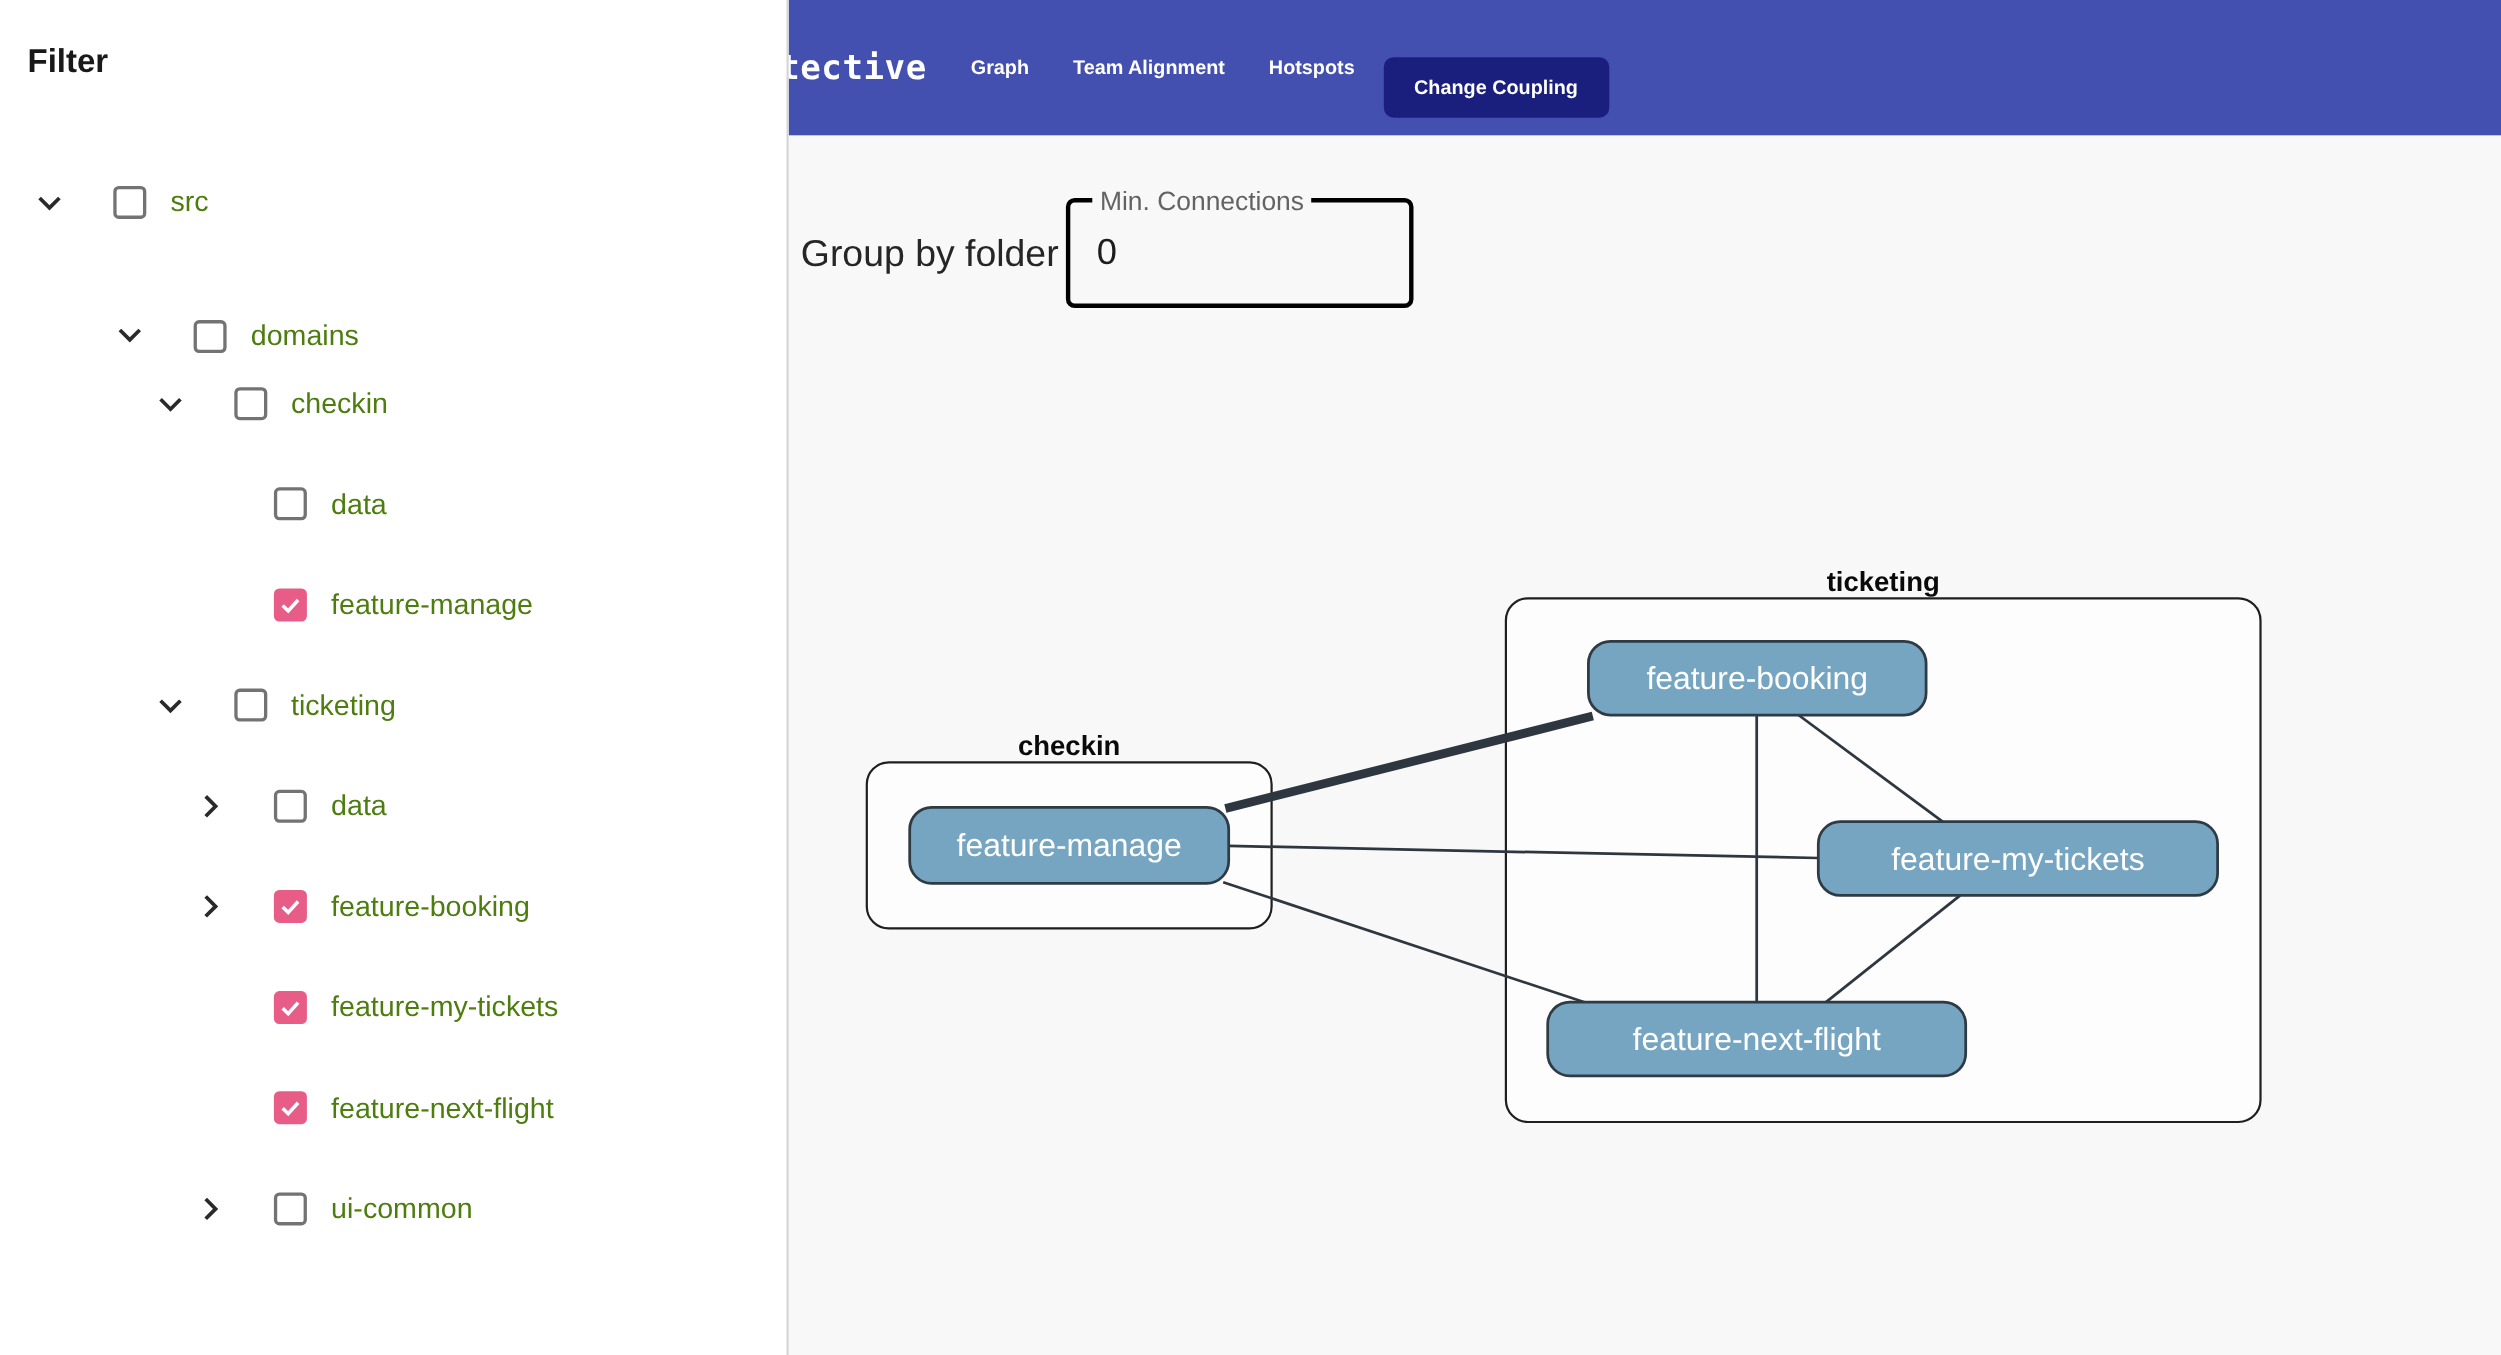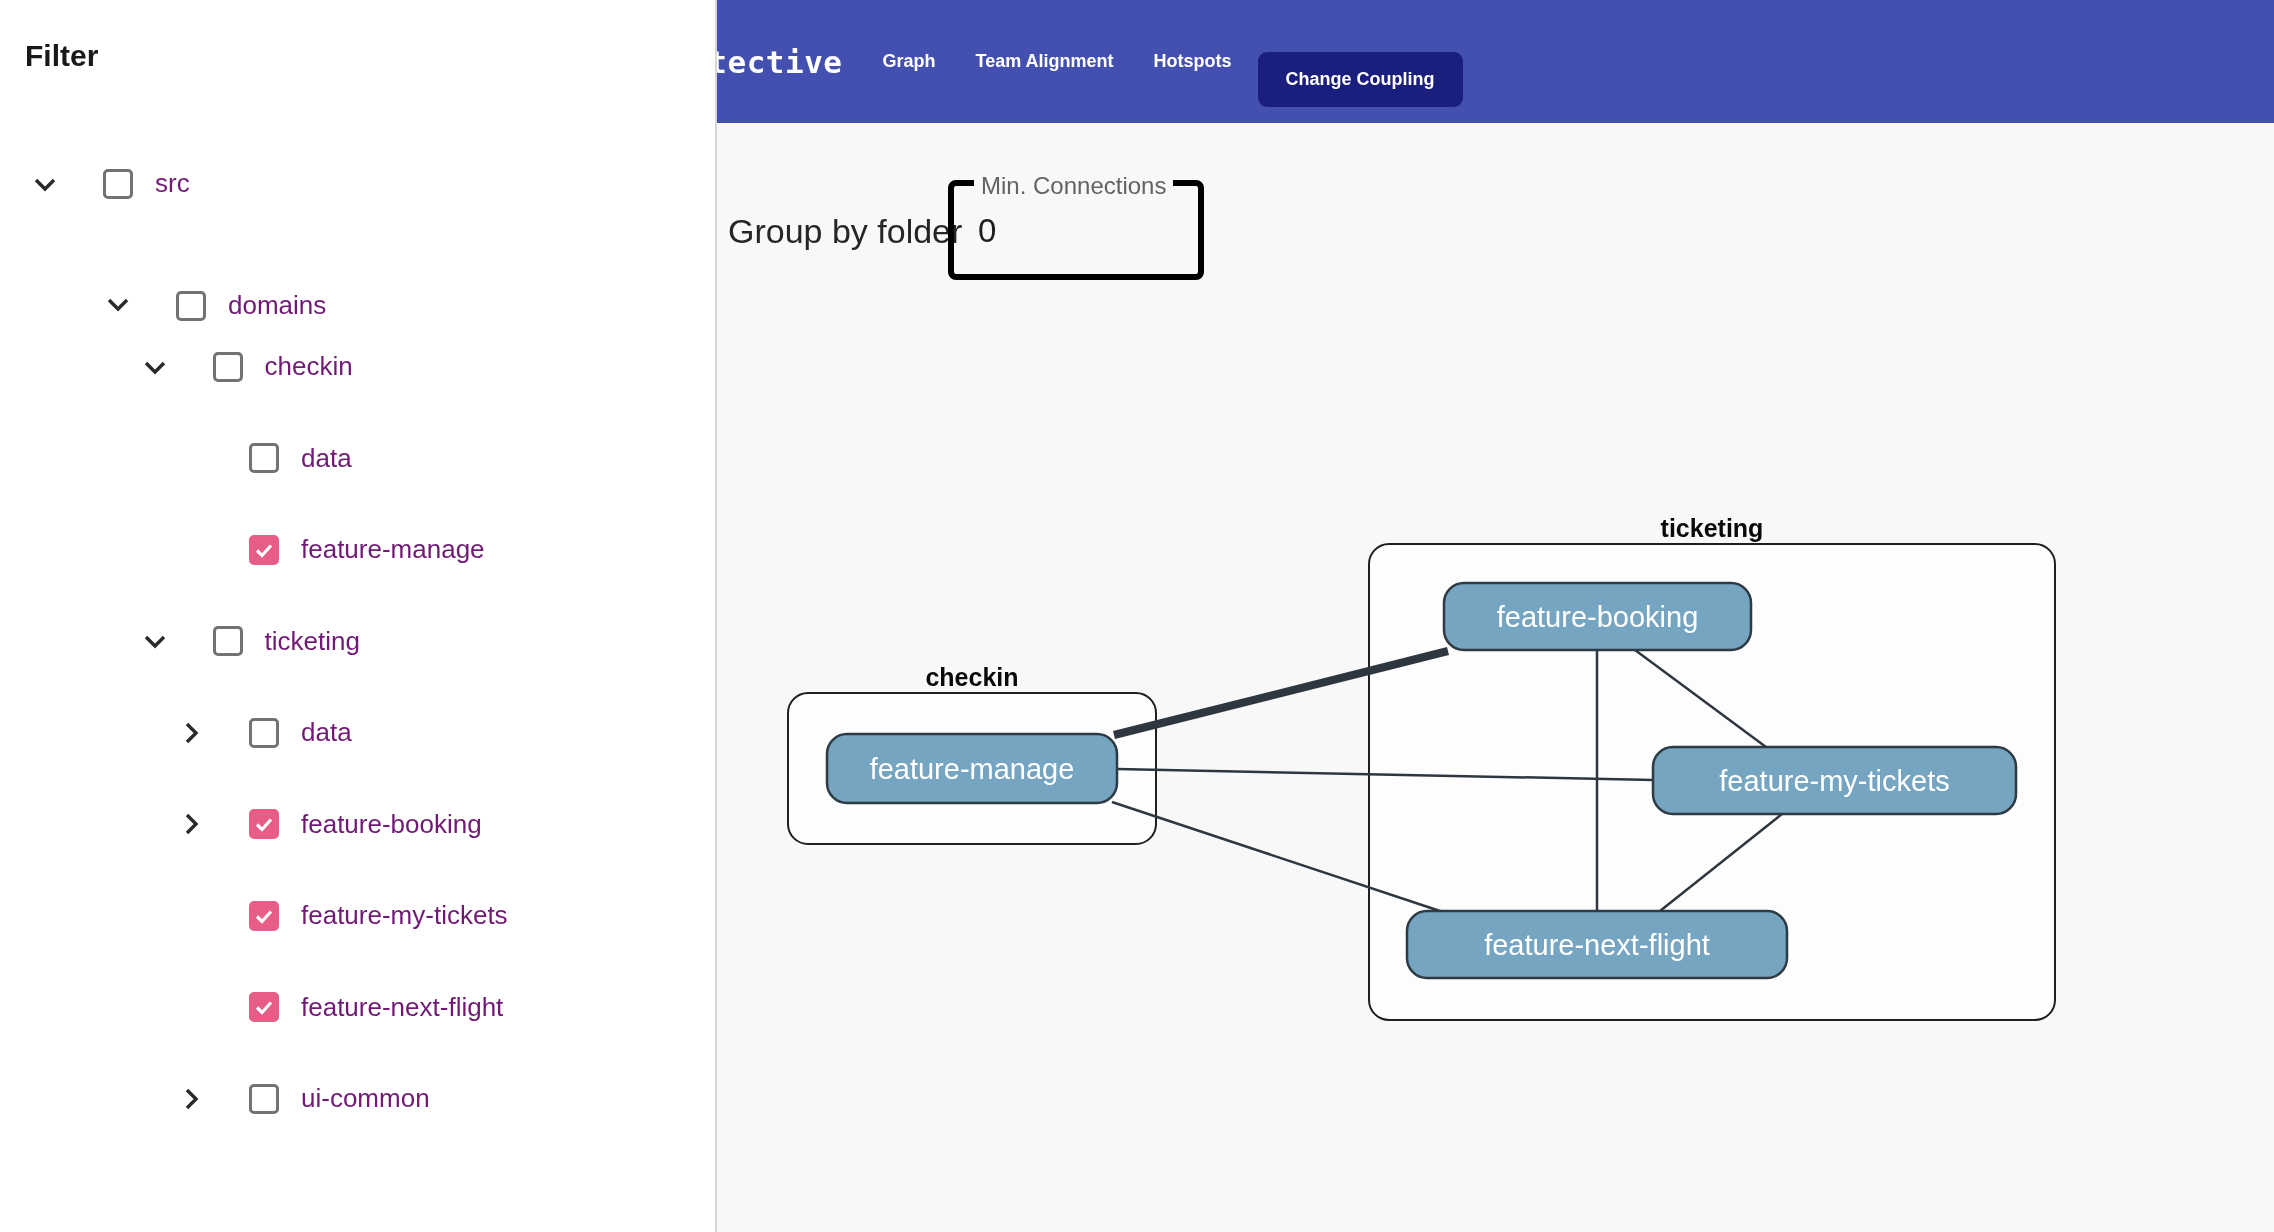--- a/index.html
+++ b/index.html
@@ -27,21 +27,21 @@
   .chev-gap{width:40px;flex:0 0 40px;}
   .cb{
     width:30px;height:30px;flex:0 0 30px;box-sizing:border-box;
     border:3.5px solid #737373;border-radius:5px;background:#fff;
     display:flex;align-items:center;justify-content:center;
   }
   .cb.checked{border-color:var(--pink);background:var(--pink);}
   .cb svg{display:none;}
   .cb.checked svg{display:block;}
   .label-gap{width:22px;flex:0 0 22px;}
-  .tree-label{font-size:26px;color:#701a75;white-space:nowrap;}
+  .tree-label{font-size:26px;color:#4d7c0f;white-space:nowrap;}
   
   .topnav{
     position:absolute;left:626px;top:0;width:1648px;height:123px;
     display:flex;align-items:center;gap:40px;z-index:2;
   }
   .brand{
     margin-left:44px;color:#ffffff;font-family:"DejaVu Sans Mono", monospace;
     font-size:31px;font-weight:700;letter-spacing:0.5px;white-space:nowrap;
   }
   .nav-tab{
@@ -55,22 +55,22 @@
     position:absolute;left:626px;top:123px;width:1648px;height:1109px;
     background:#f8f8f8;
   }
   .controls{position:absolute;left:0;top:0;width:100%;height:180px;}
   .gbf{
     position:absolute;left:46px;top:89px;display:flex;align-items:center;
   }
   .gbf .cb{margin-right:26px;}
   .gbf-label{font-size:34px;color:#262626;white-space:nowrap;}
   .field{
-    position:absolute;left:322px;top:57px;width:256px;height:100px;box-sizing:border-box;
-    border:6px solid #000000;border-radius:8px;background:transparent;
+    position:absolute;left:343px;top:57px;width:316px;height:100px;box-sizing:border-box;
+    border:4px solid #000000;border-radius:8px;background:transparent;
   }
   .field-label{
     position:absolute;top:-14px;left:20px;background:#f8f8f8;padding:0 7px;
     font-size:24px;color:#636363;white-space:nowrap;
   }
   .field input{
     border:none;outline:none;background:transparent;
     margin:26px 0 0 24px;padding:0;width:260px;
     font-family:"Liberation Sans", sans-serif;font-size:33px;color:#1d1d1d;
   }

